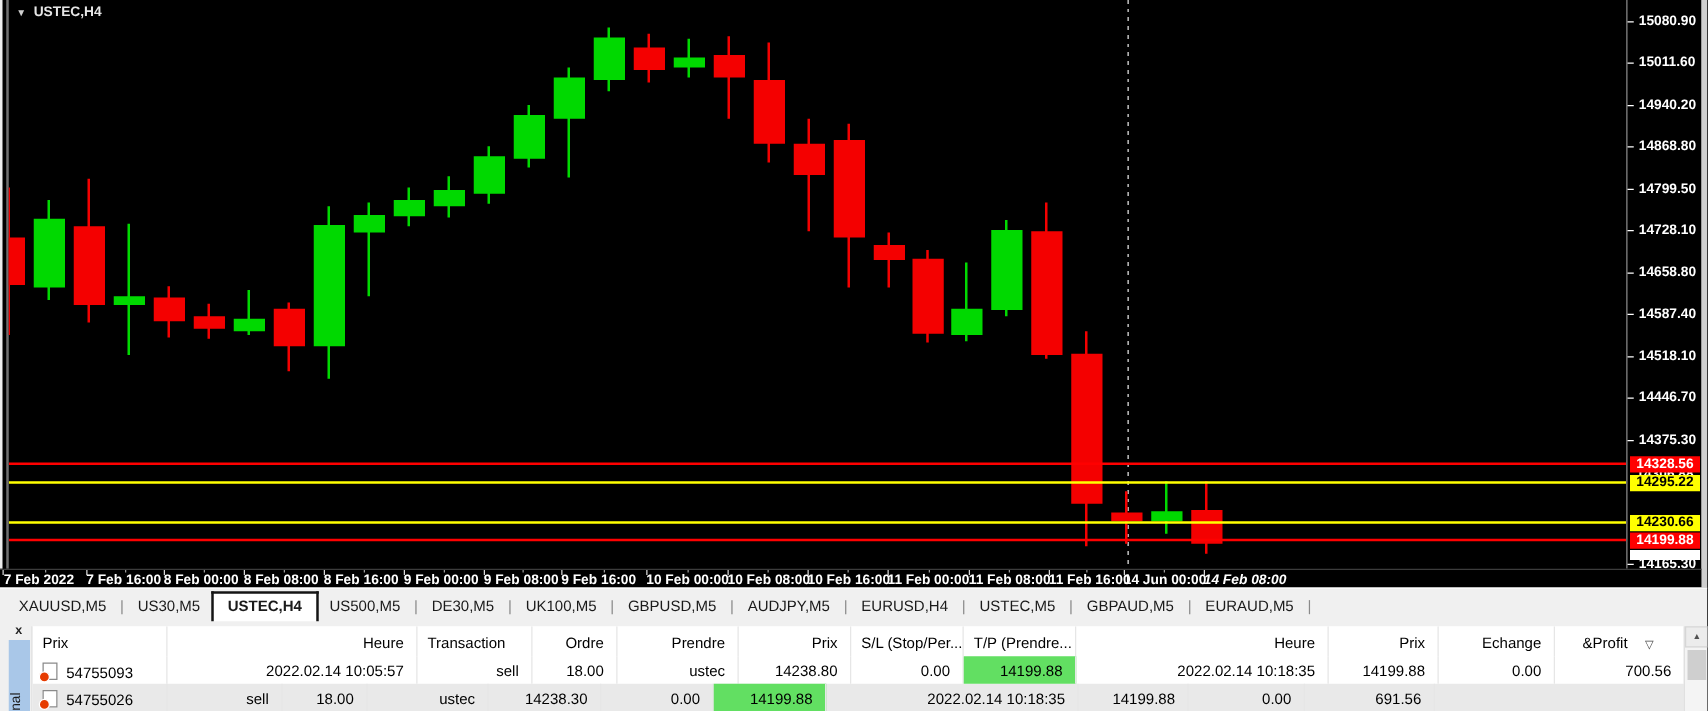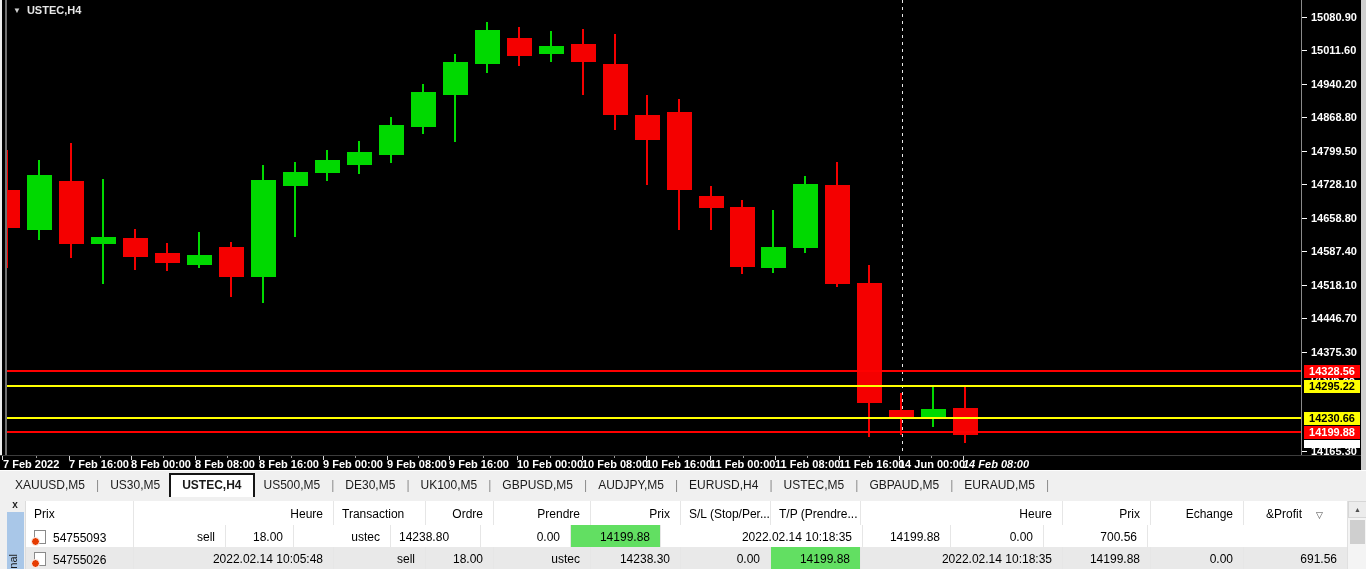--- a/index.html
+++ b/index.html
@@ -273,34 +273,34 @@
           <div class="tcell" style="width: 90px; text-align: right;">Prix</div>
           <div class="tcell" style="width: 90px; text-align: left;">S/L (Stop/Per...</div>
           <div class="tcell" style="width: 90px; text-align: left;">T/P (Prendre...</div>
           <div class="tcell" style="width: 202px; text-align: right;">Heure</div>
           <div class="tcell" style="width: 88px; text-align: right;">Prix</div>
           <div class="tcell" style="width: 93px; text-align: right;">Echange</div>
           <div class="tcell" style="width: 104px; text-align: center;">&amp;Profit<span class="sortglyph">▽</span></div>
         </div>
         <div class="trow r">
           <div class="tcell" style="width: 108px; text-align: left;"><span class="doc-ic"></span>54755093</div>
+          <div class="tcell" style="width: 200px; text-align: right;">2022.02.14 10:05:57</div>
           <div class="tcell" style="width: 92px; text-align: right;">sell</div>
           <div class="tcell" style="width: 68px; text-align: right;">18.00</div>
           <div class="tcell" style="width: 97px; text-align: right;">ustec</div>
-          <div class="tcell" style="width: 90px; ">14238.80</div>
+          <div class="tcell" style="width: 90px; text-align: right;">14238.80</div>
           <div class="tcell" style="width: 90px; text-align: right;">0.00</div>
           <div class="tcell tp-green" style="width: 90px; text-align: right; background: rgb(98, 223, 98);">14199.88</div>
           <div class="tcell" style="width: 202px; text-align: right;">2022.02.14 10:18:35</div>
           <div class="tcell" style="width: 88px; text-align: right;">14199.88</div>
           <div class="tcell" style="width: 93px; text-align: right;">0.00</div>
           <div class="tcell" style="width: 104px; text-align: right;">700.56</div>
         </div>
         <div class="trow r alt">
           <div class="tcell" style="width: 108px; text-align: left;"><span class="doc-ic"></span>54755026</div>
-          <div class="tcell" style="width: 200px; text-align: right;">2022.02.14 10:05:48</div>
           <div class="tcell" style="width: 92px; text-align: right;">sell</div>
           <div class="tcell" style="width: 68px; text-align: right;">18.00</div>
           <div class="tcell" style="width: 97px; text-align: right;">ustec</div>
           <div class="tcell" style="width: 90px; text-align: right;">14238.30</div>
           <div class="tcell" style="width: 90px; text-align: right;">0.00</div>
           <div class="tcell tp-green" style="width: 90px; text-align: right; background: rgb(98, 223, 98);">14199.88</div>
           <div class="tcell" style="width: 202px; text-align: right;">2022.02.14 10:18:35</div>
           <div class="tcell" style="width: 88px; text-align: right;">14199.88</div>
           <div class="tcell" style="width: 93px; text-align: right;">0.00</div>
           <div class="tcell" style="width: 104px; text-align: right;">691.56</div>

